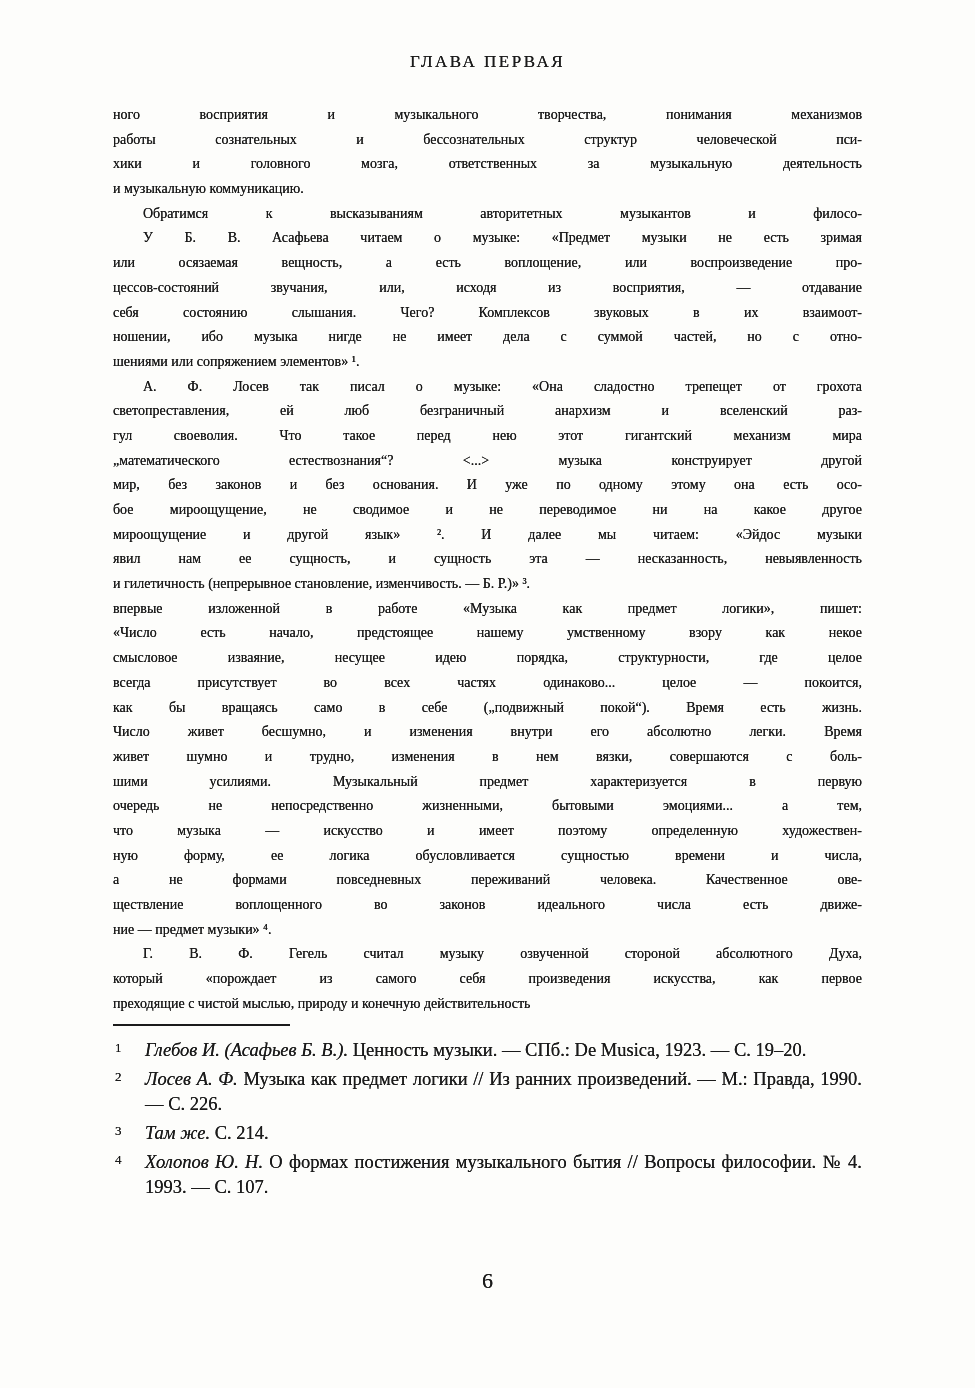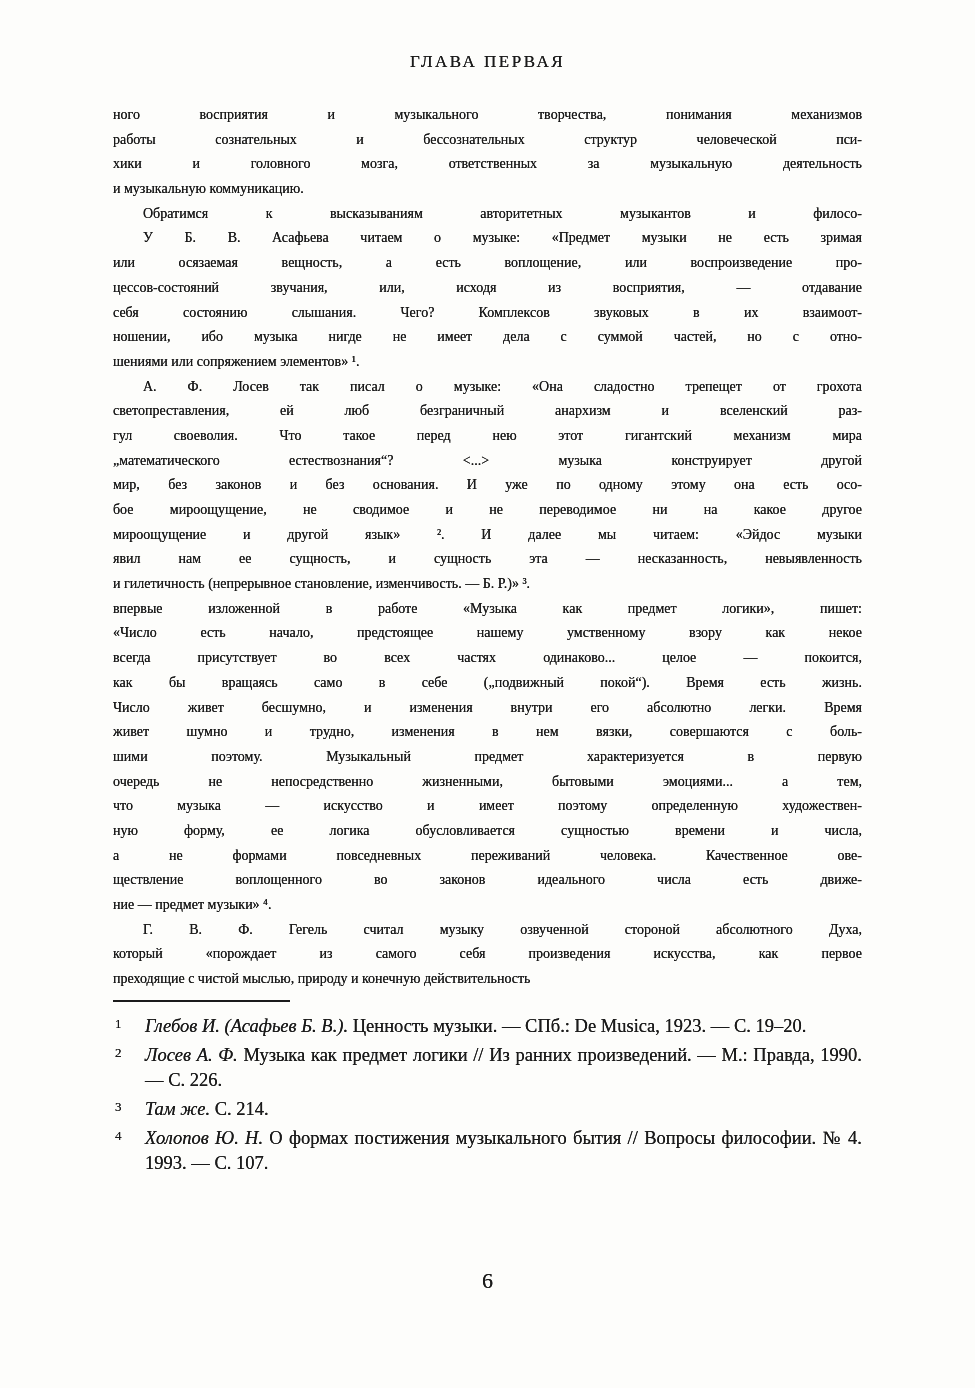--- a/index.html
+++ b/index.html
@@ -109,25 +109,26 @@
         <div class="line">„математического естествознания“? &lt;...&gt; музыка конструирует другой</div>
         <div class="line">мир, без законов и без основания. И уже по одному этому она есть осо-</div>
         <div class="line">бое мироощущение, не сводимое и не переводимое ни на какое другое</div>
         <div class="line">мироощущение и другой язык» ². И далее мы читаем: «Эйдос музыки</div>
         <div class="line">явил нам ее сущность, и сущность эта — несказанность, невыявленность</div>
         <div class="line last">и гилетичность (непрерывное становление, изменчивость. — Б. Р.)» ³.</div>
       </div>
       <div class="paragraph">
         <div class="line">впервые изложенной в работе «Музыка как предмет логики», пишет:</div>
         <div class="line">«Число есть начало, предстоящее нашему умственному взору как некое</div>
+        <div class="line">смысловое изваяние, несущее идею порядка, структурности, где целое</div>
         <div class="line">всегда присутствует во всех частях одинаково... целое — покоится,</div>
         <div class="line">как бы вращаясь само в себе („подвижный покой“). Время есть жизнь.</div>
         <div class="line">Число живет бесшумно, и изменения внутри его абсолютно легки. Время</div>
         <div class="line">живет шумно и трудно, изменения в нем вязки, совершаются с боль-</div>
-        <div class="line">шими поэтому. Музыкальный предмет характеризуется в первую</div>
+        <div class="line">шими усилиями. Музыкальный предмет характеризуется в первую</div>
         <div class="line">очередь не непосредственно жизненными, бытовыми эмоциями... а тем,</div>
         <div class="line">что музыка — искусство и имеет поэтому определенную художествен-</div>
         <div class="line">ную форму, ее логика обусловливается сущностью времени и числа,</div>
         <div class="line">а не формами повседневных переживаний человека. Качественное ове-</div>
         <div class="line">ществление воплощенного во законов идеального числа есть движе-</div>
         <div class="line last">ние — предмет музыки» ⁴.</div>
       </div>
       <div class="paragraph">
         <div class="line indent">Г. В. Ф. Гегель считал музыку озвученной стороной абсолютного Духа,</div>
         <div class="line">который «порождает из самого себя произведения искусства, как первое</div>

